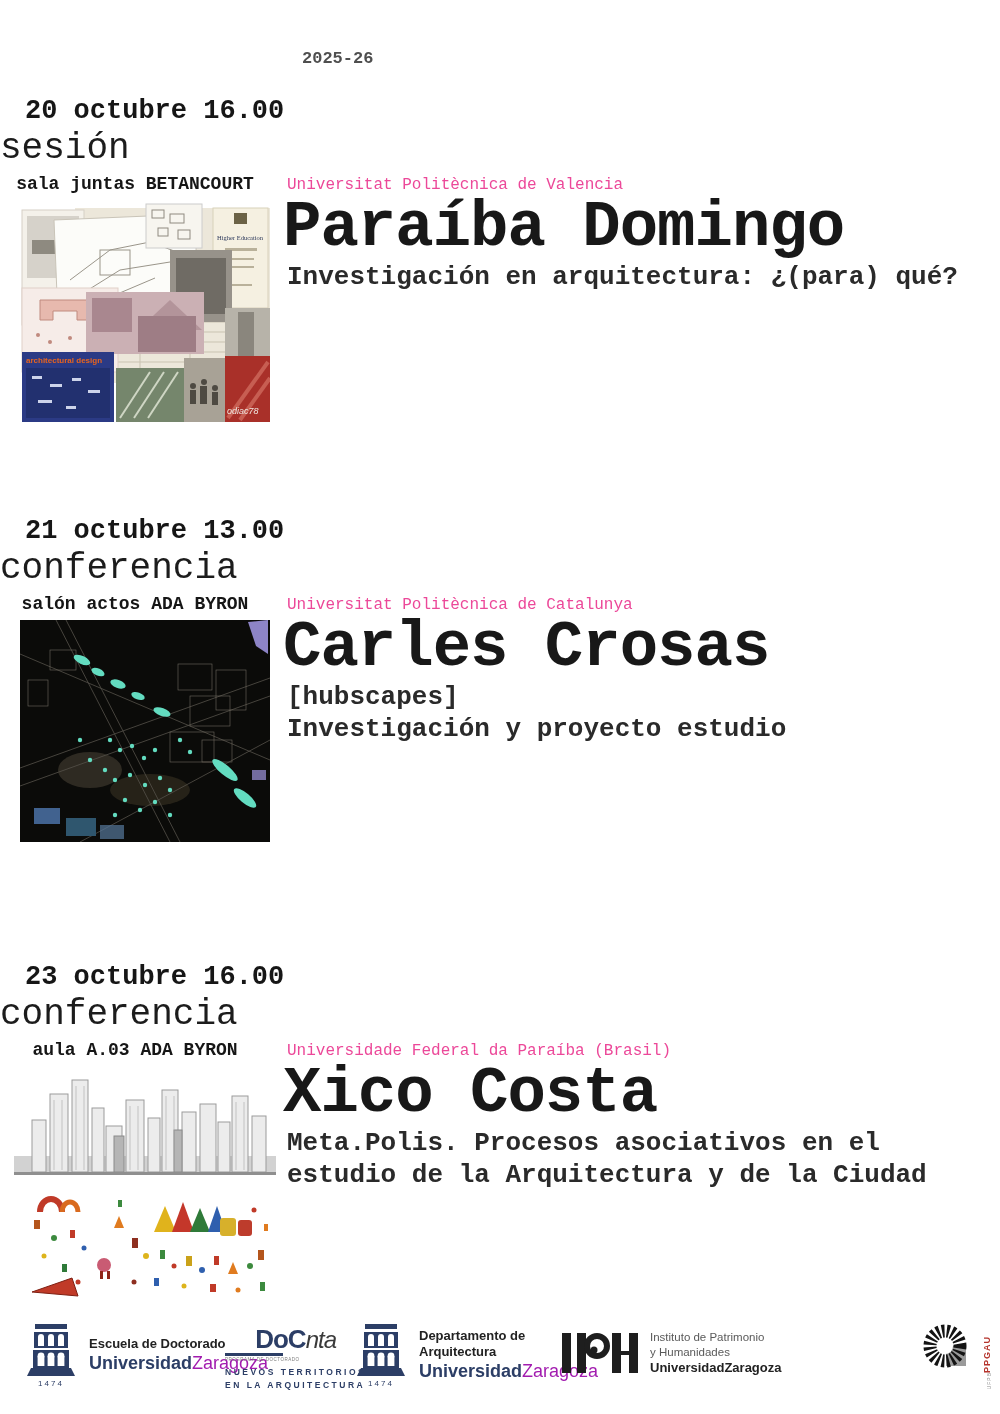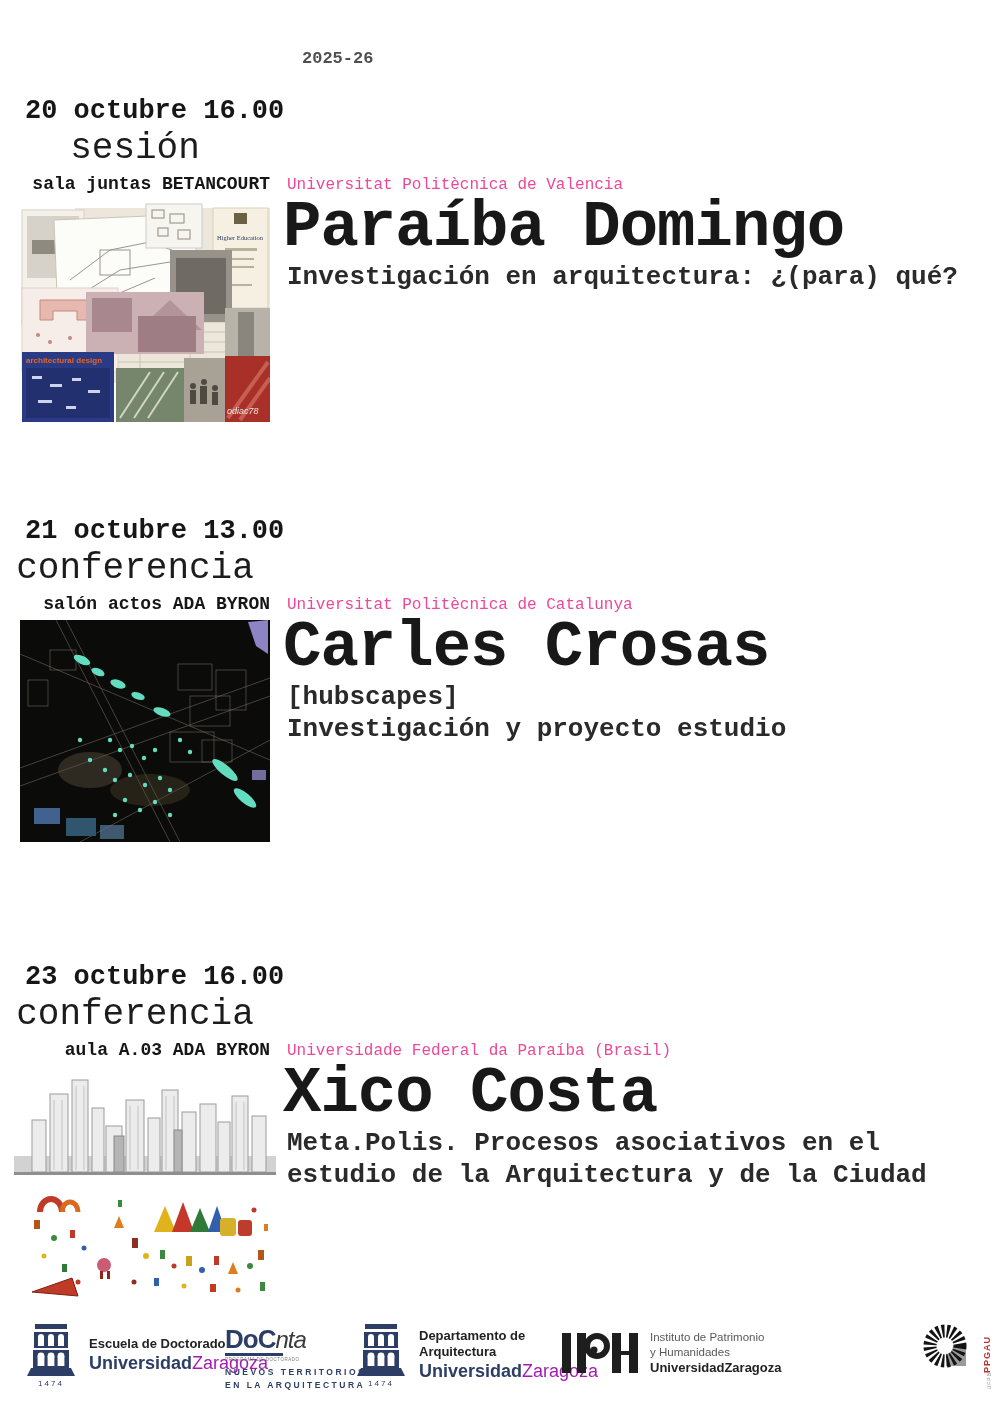--- a/index.html
+++ b/index.html
@@ -4,43 +4,43 @@
 <style>
   html,body{margin:0;padding:0;background:#fff;}
   .poster{position:relative;width:1000px;height:1414px;background:#ffffff;overflow:hidden;
           font-family:"Liberation Mono",monospace;color:#111;}
   
   .title{position:absolute;left:287px;top:14px;font-size:27px;font-weight:700;white-space:nowrap;color:#141414;}
   .edition{position:absolute;left:288px;top:49px;font-size:17px;font-weight:700;color:#4f4f4f;margin-left:14px;}
   
   .event{position:absolute;left:0;width:1000px;height:0;}
   .date{position:absolute;left:25px;top:0;font-size:27px;font-weight:700;white-space:nowrap;color:#161616;}
-  .type{position:absolute;left:0;top:32px;width:270px;text-align:center;font-size:36px;font-weight:400;color:#1c1c1c;}
-  .venue{position:absolute;left:0;top:78px;width:270px;text-align:right;font-size:18px;font-weight:700;color:#161616;white-space:nowrap;}
+  .type{position:absolute;left:0;top:32px;width:270px;text-align:left;font-size:36px;font-weight:400;color:#1c1c1c;}
+  .venue{position:absolute;left:0;top:78px;width:270px;text-align:center;font-size:18px;font-weight:700;color:#161616;white-space:nowrap;}
   .university{position:absolute;left:287px;top:80px;font-size:16px;font-weight:400;color:#ec4899;white-space:nowrap;}
   .speaker{position:absolute;left:283px;top:96px;margin:0;font-size:64px;font-weight:700;letter-spacing:-1px;white-space:nowrap;color:#181818;}
   .line{position:absolute;left:287px;margin:0;font-size:26px;font-weight:700;color:#2a2a2a;white-space:nowrap;}
   .l1{top:166px}.l2{top:198px}
   .event-image{position:absolute;left:20px;top:104px;margin:0;line-height:0;}
   .img3{left:14px;top:98px;}
   
   .footer{position:absolute;left:0;top:1318px;width:1000px;height:86px;font-family:"Liberation Sans",sans-serif;}
   .logo{position:absolute;display:flex;align-items:center;}
   .lg-uz1{left:25px;top:4px;}
   .lg-doc{left:225px;top:8px;display:block;}
   .lg-uz2{left:355px;top:4px;}
   .lg-iph{left:562px;top:12px;}
   .lg-cnpq{left:775px;top:8px;display:block;width:170px;text-align:center;}
   .lg-ppgau{left:920px;top:2px;}
   .uz-text{margin-left:12px;line-height:1.25;}
   .uz-org{font-size:13px;font-weight:700;color:#222;}
   .uz-brand{font-size:18px;}
   .b-navy{font-weight:700;color:#2c3e66;}
   .b-gray{font-weight:400;color:#a21caf;}
-  .doc-mark{line-height:1;}
+  .doc-mark{line-height:1;text-align:center;}
   .doc-doc{font-size:26px;font-weight:700;color:#2c3e66;letter-spacing:-1px;}
   .doc-nta{font-size:24px;font-weight:400;font-style:italic;color:#3a3a3a;letter-spacing:-1px;}
   .doc-bar{width:58px;height:3px;background:#2c3e66;margin:1px 0 1px 0;}
   .doc-program{font-size:4.5px;color:#7a7a7a;letter-spacing:.5px;margin-bottom:4px;}
   .doc-line{font-size:8.5px;font-weight:700;color:#2c3e66;letter-spacing:2.5px;line-height:1.5;}
   .iph-text{margin-left:12px;line-height:1.3;}
   .iph-org{font-size:11.5px;color:#5a5a5a;}
   .iph-brand{font-size:13px;font-weight:700;color:#222;}
   .cnpq-row{display:flex;align-items:center;justify-content:center;gap:4px;}
   .cnpq-name{font-size:21px;font-weight:700;font-style:italic;color:#2456a4;letter-spacing:-.5px;}

